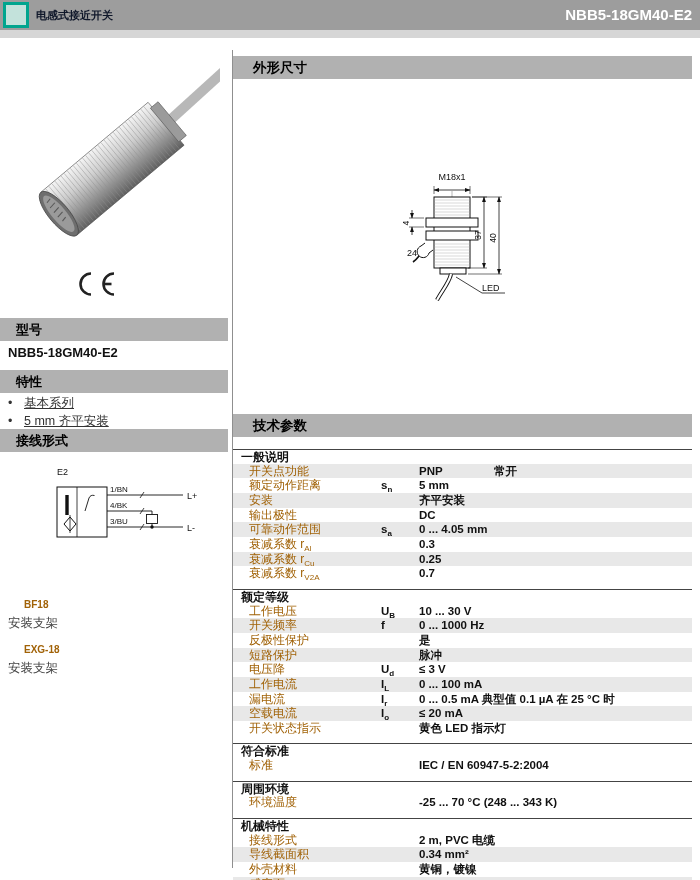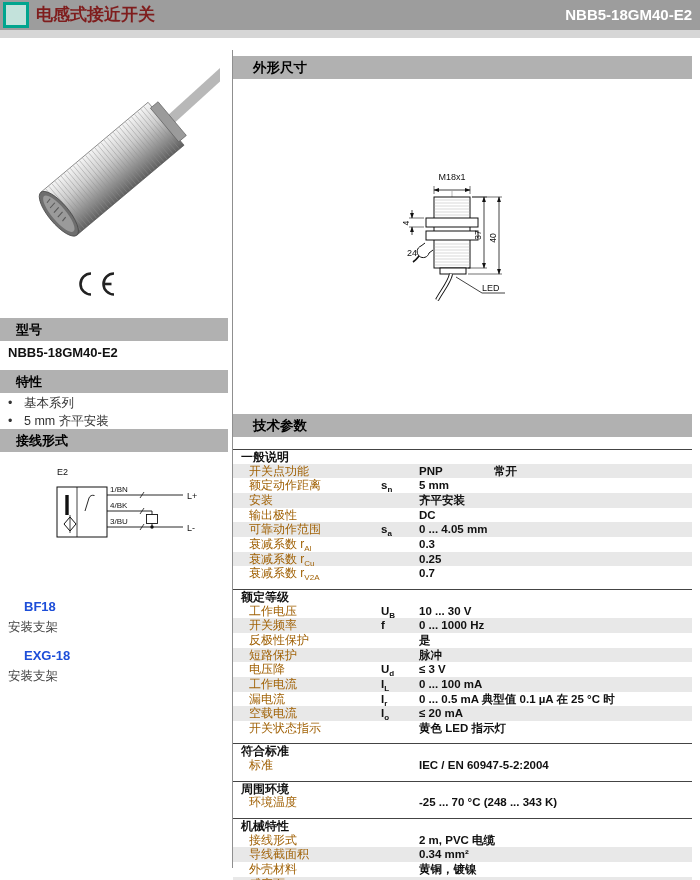--- a/index.html
+++ b/index.html
@@ -5,44 +5,44 @@
   * { margin:0; padding:0; box-sizing:border-box; }
   body { background:#fff; }
   .page { position:relative; width:700px; height:880px; background:#ffffff;
           font-family:"Liberation Sans", sans-serif; color:#111; overflow:hidden; }
 
   
   .header { position:absolute; left:0; top:0; width:700px; height:30px; background:#9d9d9d; }
   .logo { position:absolute; left:3px; top:2px; width:26px; height:26px;
           background:#c3e2db; border:3px solid #00a58e; }
   .header-title { position:absolute; left:36px; top:0; line-height:30px;
-          color:#7f1d1d; font-weight:bold; font-size:17px; }
+          color:#0f172a; font-weight:bold; font-size:11px; }
   .header-part { position:absolute; right:8px; top:0; line-height:30px;
           color:#fff; font-weight:bold; font-size:15px; }
   .substrip { position:absolute; left:0; top:30px; width:700px; height:8px; background:#d6d6d6; }
   .vdivider { position:absolute; left:232px; top:50px; width:1px; height:818px; background:#8f8f8f; }
 
   
   .sbar { position:absolute; left:0; width:228px; height:23px; background:#b1b1b1;
           font-weight:bold; font-size:13px; line-height:23px; padding-left:16px; color:#000; }
   .rbar { position:absolute; left:233px; width:459px; height:23px; background:#b1b1b1;
           font-weight:bold; font-size:13.5px; line-height:23px; padding-left:20px; color:#000; }
 
   .bar-model { top:318px; } .bar-features { top:370px; }
   .bar-connection { top:429px; } .bar-accessories { top:575px; }
   .bar-dim { top:56px; } .bar-tech { top:414px; }
 
   .model-value { position:absolute; left:8px; top:345px; font-weight:bold; font-size:13px; }
 
-  .features-list { position:absolute; left:8px; top:394px; font-size:12.5px; color:#333; }
+  .features-list { position:absolute; left:8px; top:394px; font-size:12.5px; color:#333;text-decoration:underline; }
   .features-list .feat { height:18px; line-height:18px; }
   .features-list .bullet { display:inline-block; width:16px; color:#333; }
 
   .accessories { position:absolute; left:8px; top:599px; }
-  .acc-name { font-weight:bold; font-size:13px; color:#1d4ed8; margin-bottom:5px;padding-left:16px; }
+  .acc-name { font-weight:bold; font-size:10px; color:#a16207; margin-bottom:5px;padding-left:16px; }
   .acc-desc { font-size:12.5px; color:#444; margin-bottom:12px; }
 
   .photo { position:absolute; left:8px; top:54px; width:212px; height:215px; }
   .ce { position:absolute; left:70px; top:270px; width:46px; height:28px; }
 
   .wiring { position:absolute; left:25px; top:459px; width:185px; height:105px; }
   .dimsvg { position:absolute; left:385px; top:150px; width:215px; height:175px; }
 
   
   .tech-table { position:absolute; left:233px; top:441px; width:459px; font-size:11.5px;

